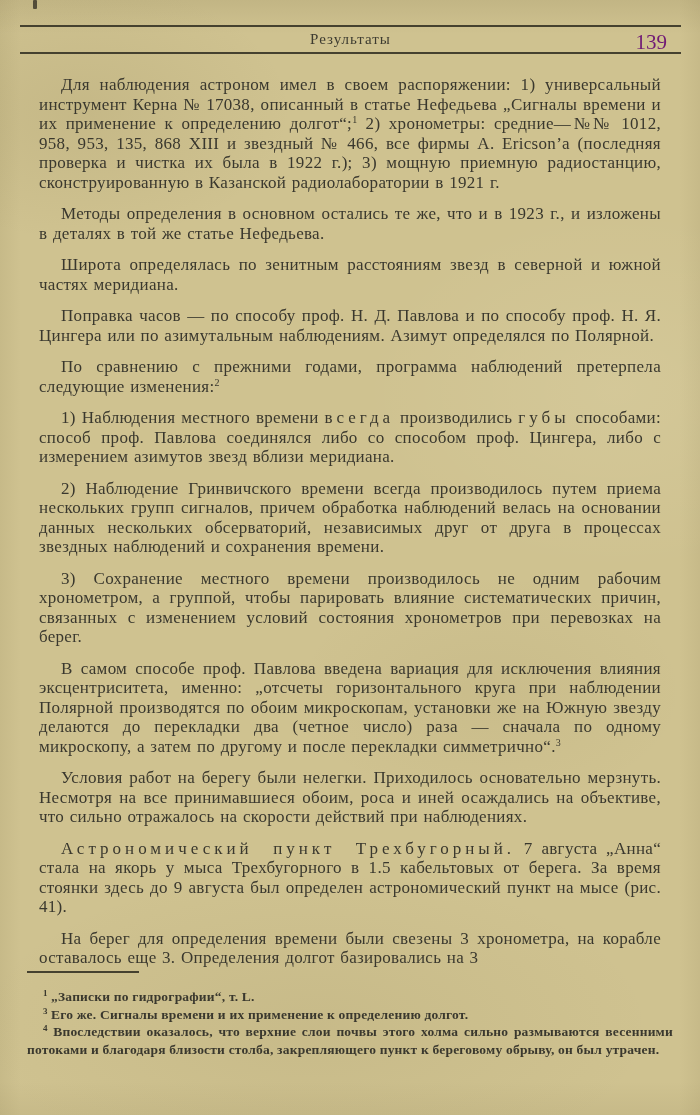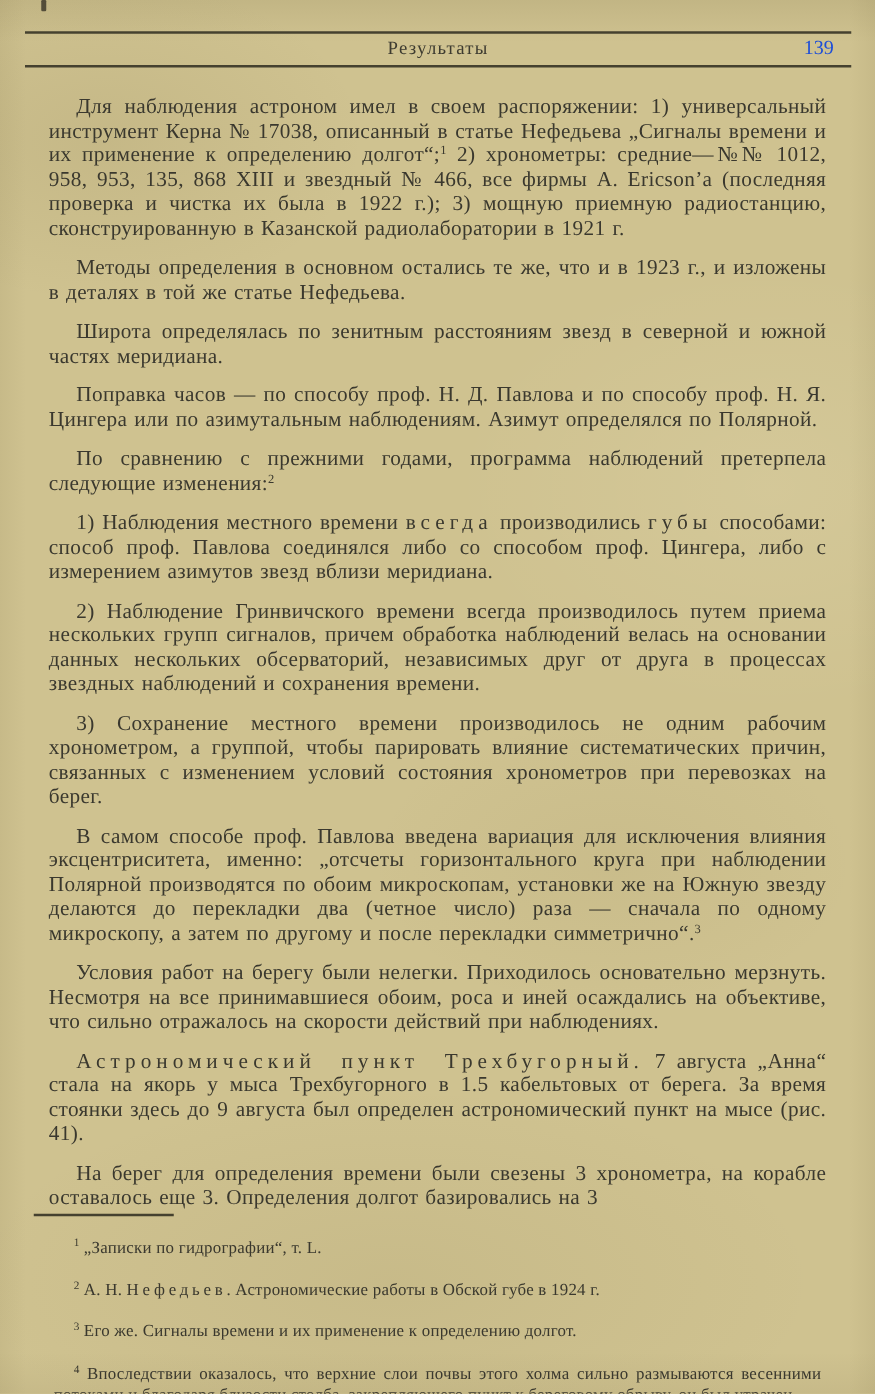--- a/index.html
+++ b/index.html
@@ -53,22 +53,22 @@
   .running-head {
     font-size: 15px;
     letter-spacing: 1px;
     color: #3d3b30;
     text-align: right;
   }
   .page-number {
     position: absolute;
     right: 14px;
     top: 3px;
-    font-size: 16px;
-    color: #1d4ed8;
+    font-size: 21px;
+    color: #701a75;
   }
   .body-text {
     position: absolute;
     left: 27px;
     top: 63px;
     width: 646px;
     height: 906px;
     overflow: hidden;
     font-size: 17px;
     line-height: 19.5px;
@@ -95,26 +95,27 @@
     left: 27px;
     top: 971px;
     width: 646px;
   }
   .fn-rule {
     width: 112px;
     border-top: 2px solid #45412f;
     margin: 0 0 15px 0;
   }
   .footnote {
-    margin: 16px;
+    margin: 0;
     font-size: 13.5px;
     line-height: 17.5px;
     letter-spacing: 0.2px;
     text-indent: 16px;
     text-align: justify;
+    font-weight: bold;
   }
   .footnote sup.ref {
     font-size: 9px;
     vertical-align: 5px;
   }
   .footnote .sp {
     letter-spacing: 3px;
     word-spacing: 3px;
   }
 </style>
@@ -142,18 +143,17 @@
       <p class="para"><span>В самом способе проф. Павлова введена вариация для исключения влияния эксцентриситета, именно: „отсчеты горизонтального круга при наблюдении Полярной производятся по обоим микроскопам, установки же на Южную звезду делаются до перекладки два (четное число) раза — сначала по одному микроскопу, а затем по другому и после перекладки симметрично“.</span><sup class="ref">3</sup></p>
       <p class="para"><span>Условия работ на берегу были нелегки. Приходилось основательно мерзнуть. Несмотря на все принимавшиеся обоим, роса и иней осаждались на объективе, что сильно отражалось на скорости действий при наблюдениях.</span></p>
       <p class="para"><span class="sp">Астрономический пункт Трехбугорный.</span><span> 7 августа „Анна“ стала на якорь у мыса Трехбугорного в 1.5 кабельтовых от берега. За время стоянки здесь до 9 августа был определен астрономический пункт на мысе (рис. 41).</span></p>
       <p class="para"><span>На берег для определения времени были свезены 3 хронометра, на корабле оставалось еще 3. Определения долгот базировались на 3</span></p>
     </div>
 
   <div class="footnotes">
     <div class="fn-rule"></div>
     <div class="fn-list">
         <p class="footnote"><sup class="ref">1</sup> <span>„Записки по гидрографии“, т. L.</span></p>
-        <p class="footnote"><sup class="ref">2</sup> <span>А. Н. </span><span class="sp">Нефедьев</span><span>. Астрономические работы в Обской губе в 1924 г.</span></p>
         <p class="footnote"><sup class="ref">3</sup> <span>Его же. Сигналы времени и их применение к определению долгот.</span></p>
         <p class="footnote"><sup class="ref">4</sup> <span>Впоследствии оказалось, что верхние слои почвы этого холма сильно размываются весенними потоками и благодаря близости столба, закрепляющего пункт к береговому обрыву, он был утрачен.</span></p>
       </div>
   </div>
 </div>
 
 </body></html>

